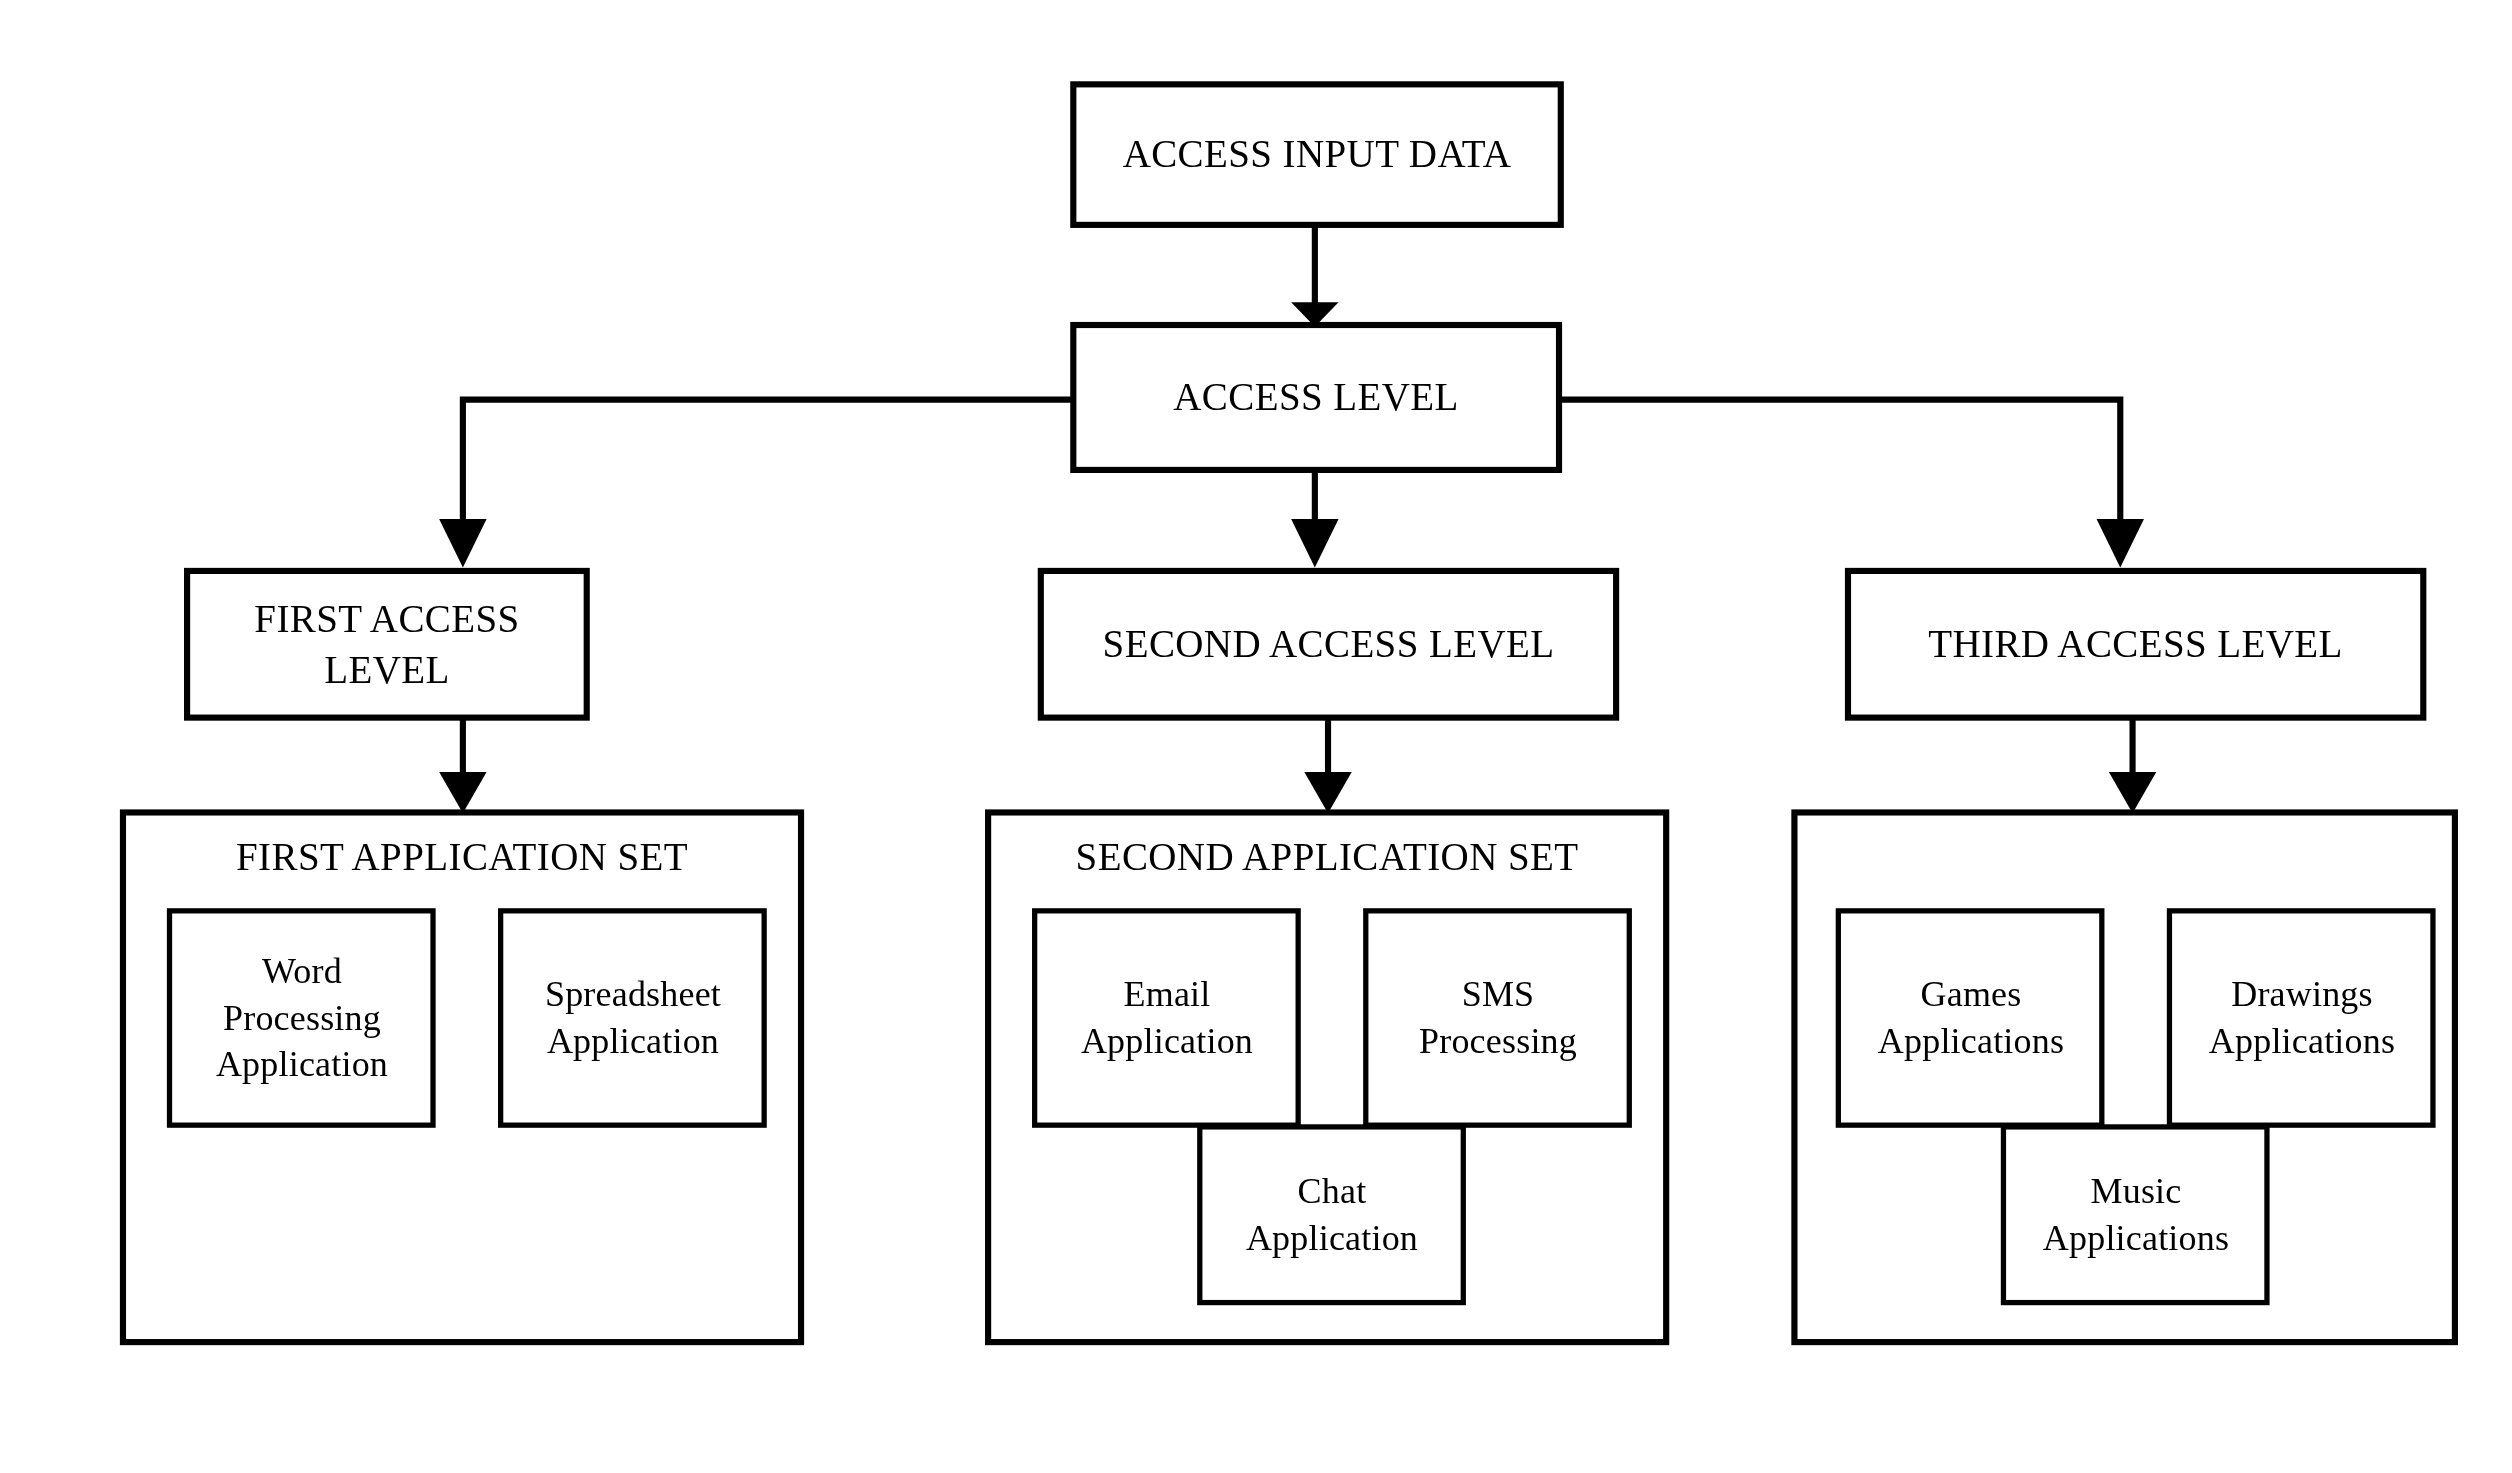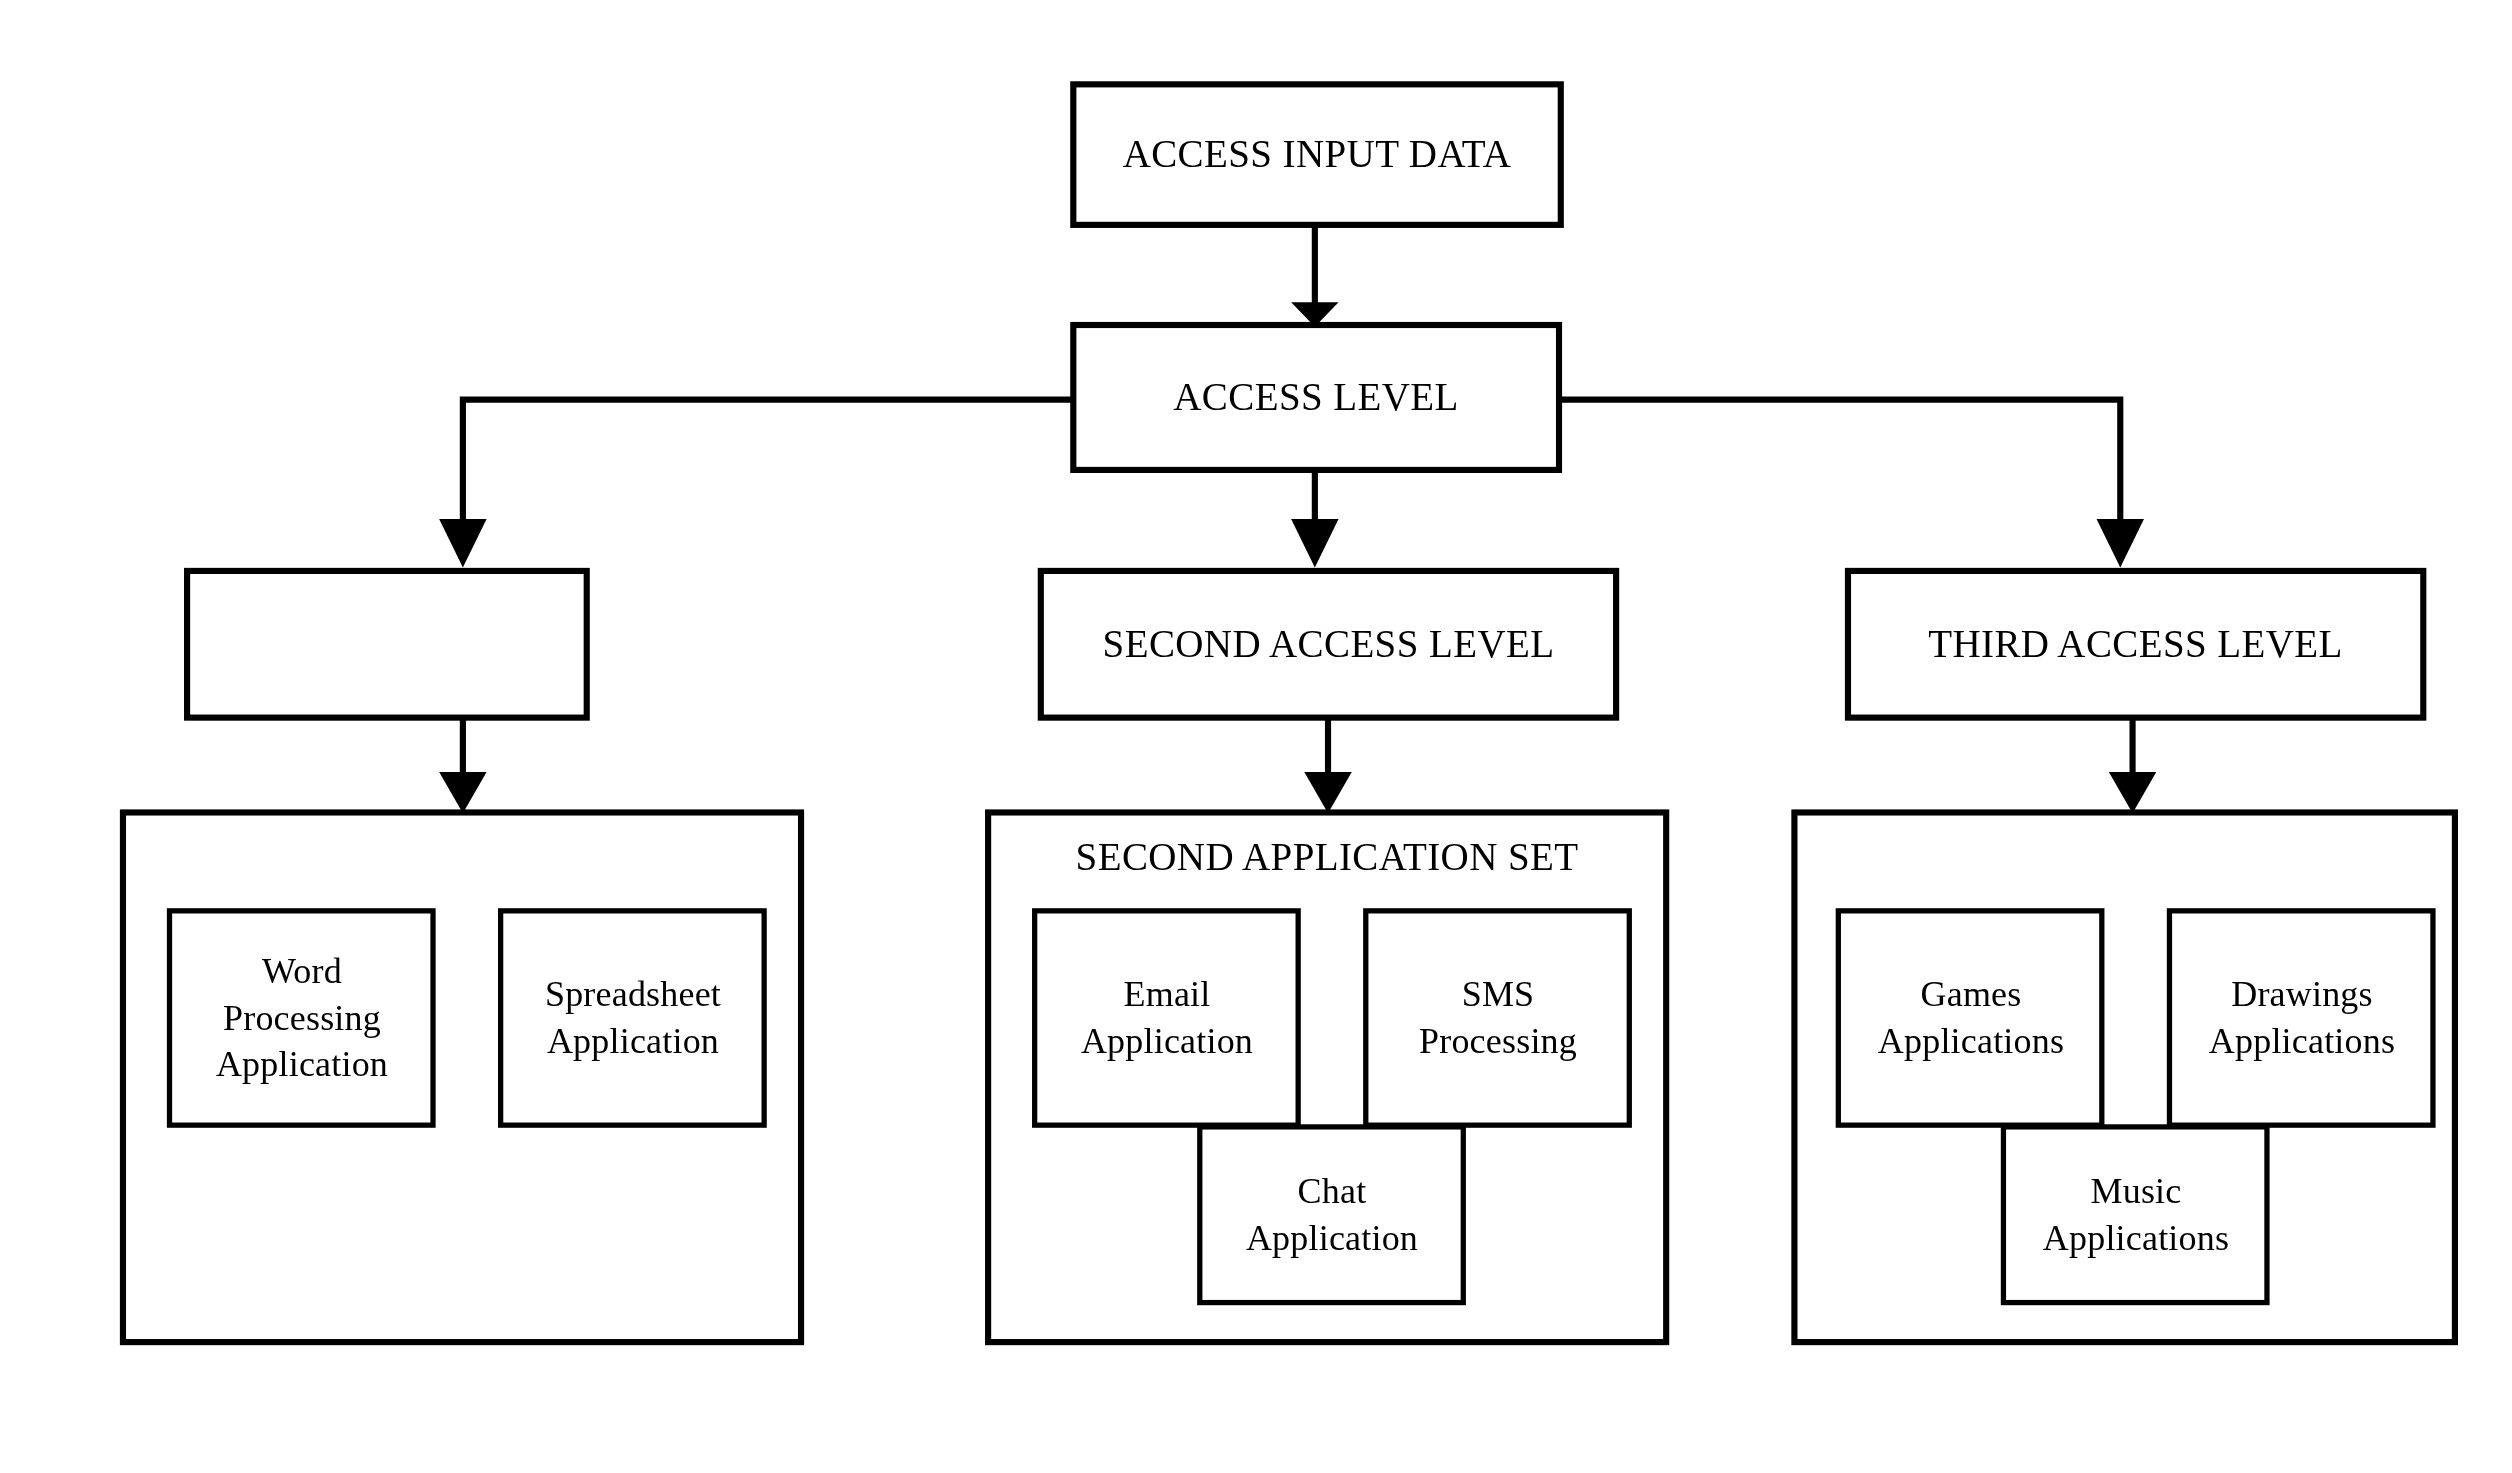--- a/index.html
+++ b/index.html
@@ -131,25 +131,27 @@
 
     <rect class="box-rect-thin" x="2093" y="1037" width="300" height="244"></rect>
     <rect class="box-rect-thin" x="2470" y="1037" width="300" height="244"></rect>
     <rect class="box-rect-thin" x="2281" y="1283" width="300" height="200"></rect>
   </svg>
 
   <div class="node-label lbl-level" style="left:1073px; top:325px; width:486px; height:145px;">ACCESS LEVEL</div>
 
   <div class="node-label lbl-top" style="left:1073px; top:84px; width:488px; height:141px;">ACCESS INPUT DATA</div>
 
+  <div class="node-label lbl-level" style="left:187px; top:571px; width:400px; height:147px;">FIRST ACCESS LEVEL</div>
 
   <div class="node-label lbl-level" style="left:1848px; top:571px; width:575px; height:147px;">THIRD ACCESS LEVEL</div>
 
   <div class="node-label lbl-level" style="left:1041px; top:571px; width:575px; height:147px;">SECOND ACCESS LEVEL</div>
 
+  <div class="node-label lbl-set" style="left:123px; top:830px; width:678px; height:54px;">FIRST APPLICATION SET</div>
 
   <div class="node-label lbl-set" style="left:988px; top:830px; width:678px; height:54px;text-align:center;">SECOND APPLICATION SET</div>
 
 
   <div class="node-label lbl-app" style="left:170px; top:911px; width:264px; height:214px;">Word
 Processing
 Application</div>
 
   <div class="node-label lbl-app" style="left:501px; top:911px; width:264px; height:214px;">Spreadsheet
 Application</div>

